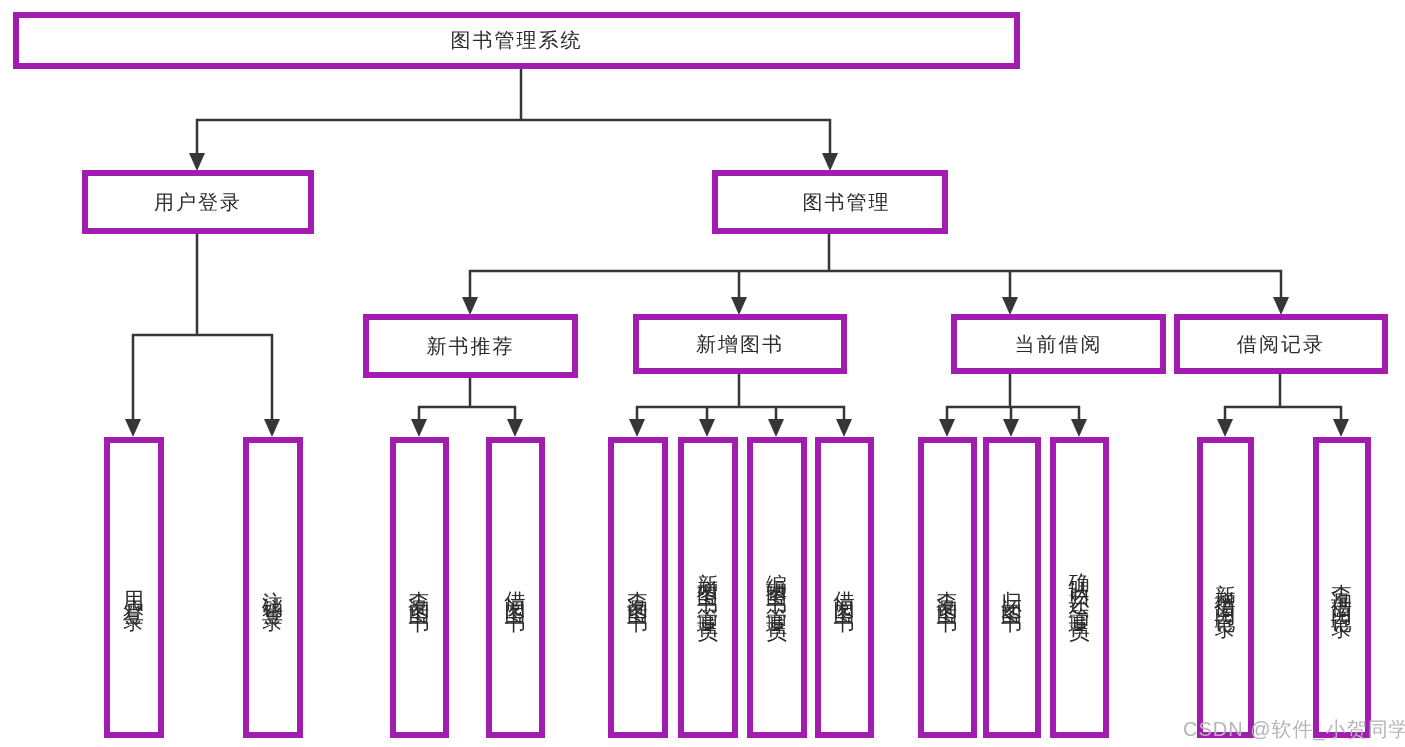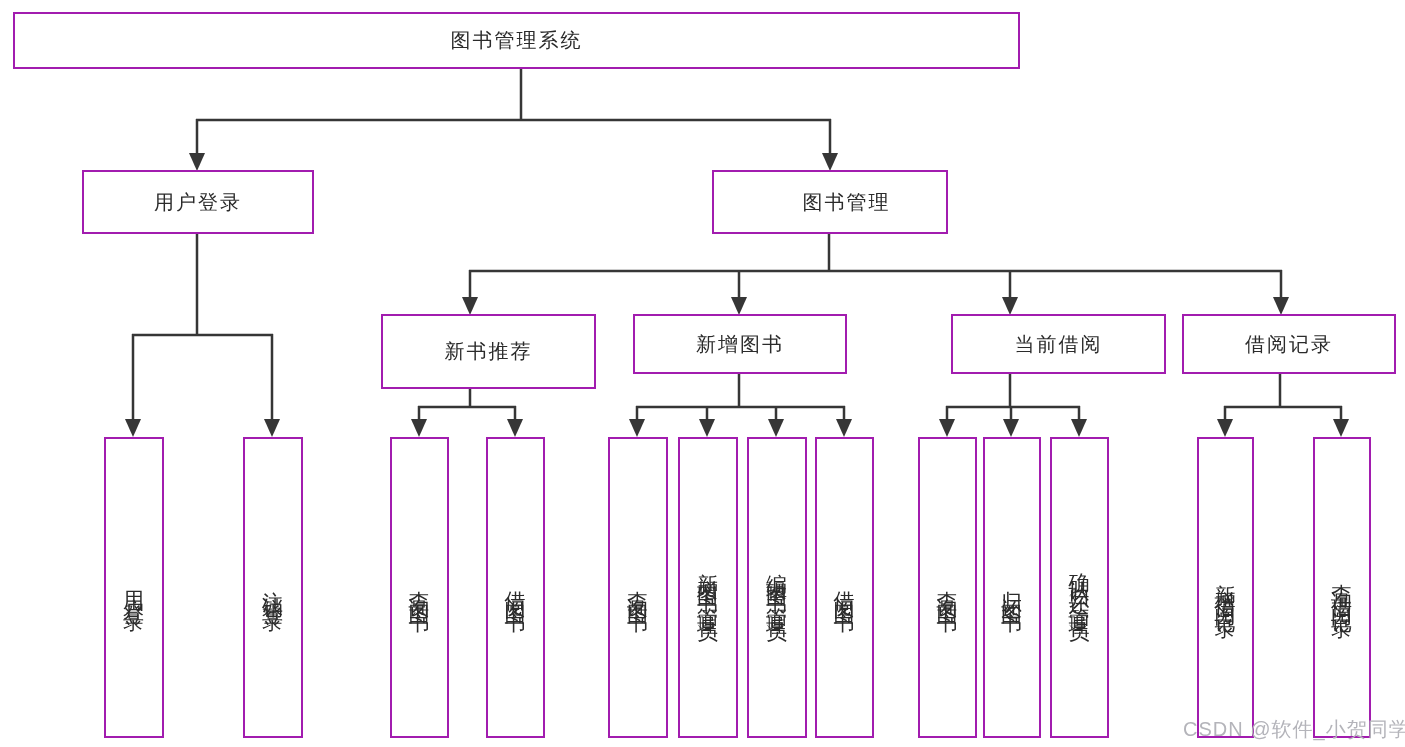--- a/index.html
+++ b/index.html
@@ -7,43 +7,43 @@
     position: relative;
     width: 1405px;
     height: 747px;
     background: #ffffff;
     font-family: "Liberation Sans", "DejaVu Sans", sans-serif;
     overflow: hidden;
   }
   .node {
     position: absolute;
     box-sizing: border-box;
-    border: 2px solid #a21caf;
+    border: 6px solid #a21caf;
     background: #ffffff;
     display: flex;
     align-items: center;
     justify-content: center;
     color: #2b2b2b;
   }
   .h-node { font-size: 20px; letter-spacing: 2px; }
   .v-node {
     writing-mode: vertical-rl;
     font-size: 21px;
     letter-spacing: 7px;
     line-height: 1;
   }
   .v-node span { display: inline-block; }
   
   #root        { left: 13px;   top: 12px;  width: 1007px; height: 57px; }
   #n-user      { left: 82px;   top: 170px; width: 232px;  height: 64px; }
   #n-mgmt      { left: 712px;  top: 170px; width: 236px;  height: 64px; padding-left: 33px; }
-  #n-newbook   { left: 381px;  top: 314px; width: 215px;  height: 75px; }
+  #n-newbook   { left: 363px;  top: 314px; width: 215px;  height: 64px; }
   #n-borrow    { left: 633px;  top: 314px; width: 214px;  height: 60px; }
   #n-current   { left: 951px;  top: 314px; width: 215px;  height: 60px; }
-  #n-records   { left: 1174px; top: 314px; width: 214px;  height: 60px; margin-left: 8px; }
+  #n-records   { left: 1174px; top: 314px; width: 214px;  height: 60px; }
   #l-user-0    { left: 104px;  top: 437px; width: 60px; height: 301px; }
   #l-user-1    { left: 243px;  top: 437px; width: 60px; height: 301px; }
   #l-new-0     { left: 390px;  top: 437px; width: 59px; height: 301px; }
   #l-new-1     { left: 486px;  top: 437px; width: 59px; height: 301px; }
   #l-bor-0     { left: 608px;  top: 437px; width: 60px; height: 301px; }
   #l-bor-1     { left: 678px;  top: 437px; width: 60px; height: 301px; }
   #l-bor-2     { left: 747px;  top: 437px; width: 60px; height: 301px; }
   #l-bor-3     { left: 815px;  top: 437px; width: 59px; height: 301px; }
   #l-cur-0     { left: 918px;  top: 437px; width: 59px; height: 301px; }
   #l-cur-1     { left: 983px;  top: 437px; width: 58px; height: 301px; }

